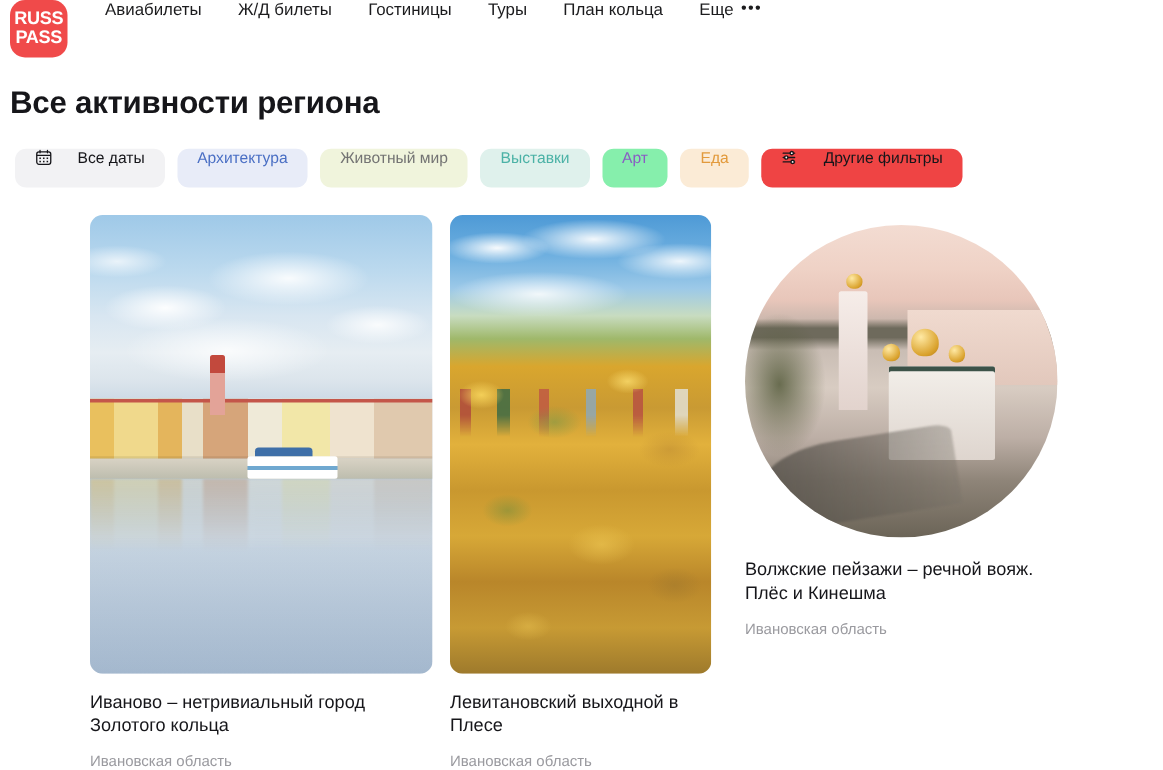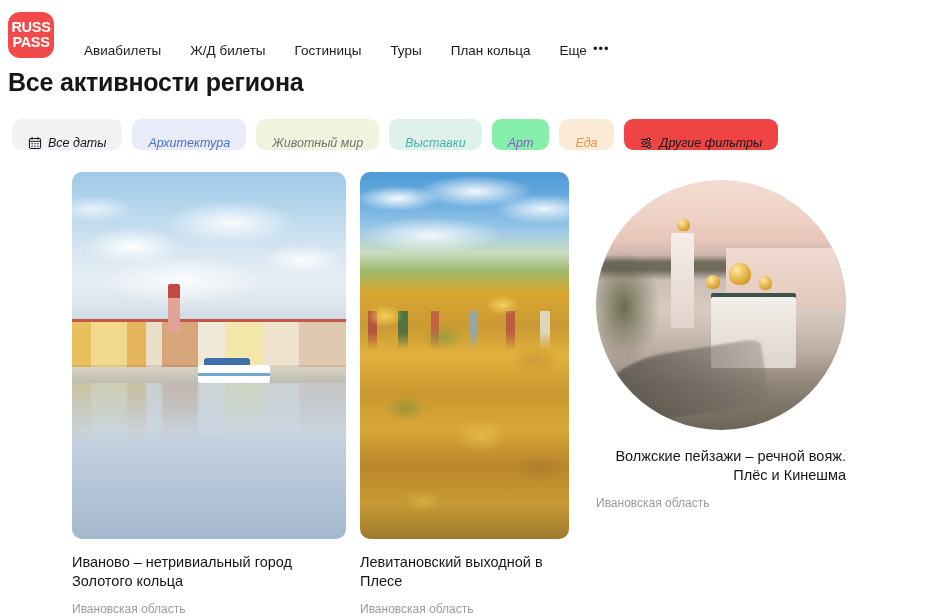--- a/index.html
+++ b/index.html
@@ -11,21 +11,21 @@
     overflow: hidden;
     background: #ffffff;
     font-family: "Liberation Sans", "DejaVu Sans", sans-serif;
     -webkit-font-smoothing: antialiased;
   }
 
   
   .header {
     height: 58px;
     display: flex;
-    align-items: flex-end;
+    align-items: flex-start;
     padding: 0 0 0 8px;
   }
 
   .logo {
     width: 46px;
     height: 46px;
     border-radius: 12px;
     background: #F04A4A;
     color: #ffffff;
     display: flex;
@@ -78,29 +78,28 @@
   .chips {
     display: flex;
     align-items: center;
     gap: 10px;
     margin: 22px 0 0 12px;
   }
   .chip {
     height: 31px;
     border-radius: 9px;
     display: flex;
-    align-items: flex-end;
-    gap: 6px;
+    align-items: flex-start;
+    gap: 20px;
     padding: 0 16px;
     font-size: 12.5px;
     white-space: nowrap;
     cursor: pointer;
     border: none;
     font-family: inherit;
-    font-style: italic;
   }
   .chip-icon {
     display: inline-flex;
     align-items: center;
     justify-content: center;
     width: 14px;
     height: 14px;
     flex: 0 0 auto;
   }
 
@@ -133,21 +132,21 @@
     margin-top: 8px;
   }
 
   .card-title {
     margin-top: 14px;
     font-size: 14.5px;
     line-height: 1.34;
     color: #16161A;
     font-weight: 400;
   }
-  .card-3 .card-title { margin-top: 17px; text-align: right; }
+  .card-3 .card-title { margin-top: 17px; }
   .card-sub {
     margin-top: 10px;
     font-size: 12px;
     color: #9A9A9F;
   }
 
   
   .img-ivanovo {
     width: 100%; height: 100%;
     background:

